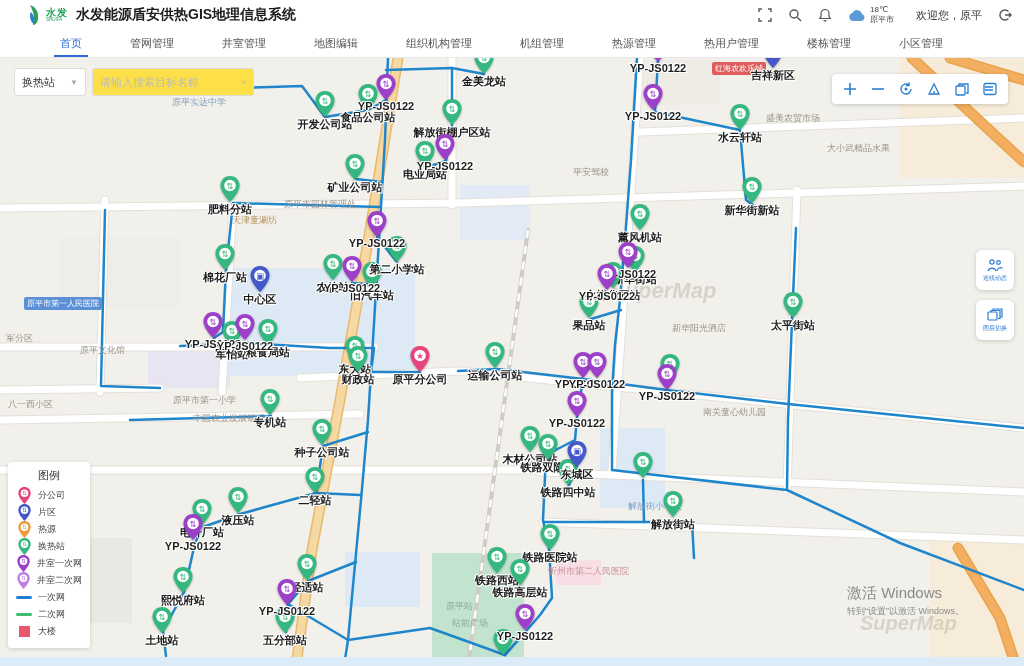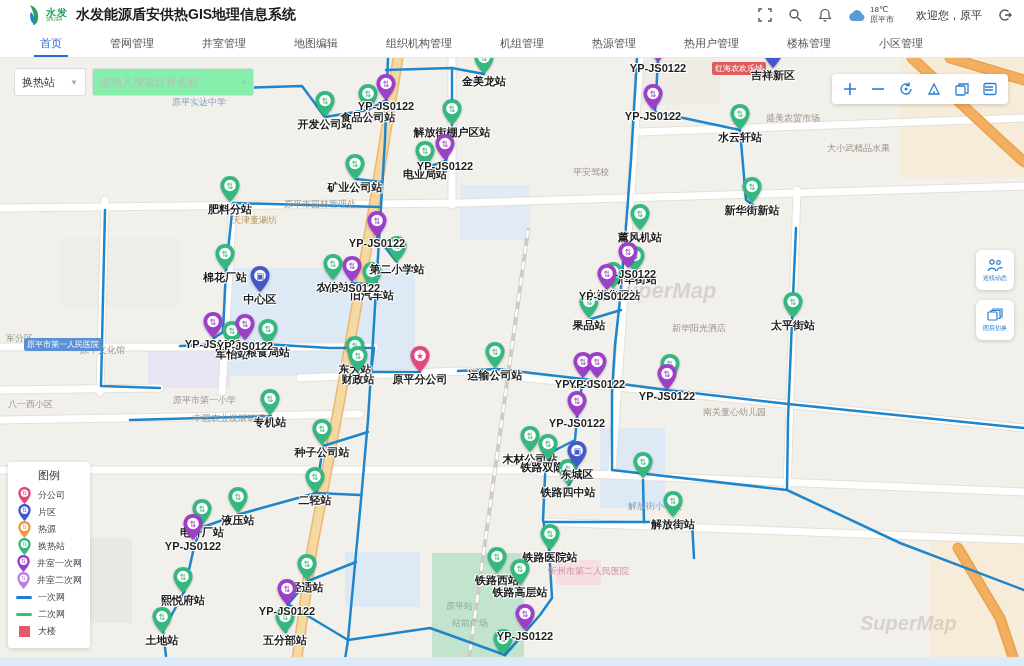--- a/index.html
+++ b/index.html
@@ -13,21 +13,21 @@
   #logo-text { margin-left:3px; line-height:1; }
   #logo-cn { font-size:10px; font-weight:bold; color:#1e9e57; letter-spacing:1px; }
   #logo-en { font-size:4.5px; color:#1e9e57; }
   #app-title { margin-left:8px; font-size:14px; font-weight:bold; color:#1b1b1b; }
   #header-right { position:absolute; right:12px; top:0; height:30px; display:flex; align-items:center; gap:16px; }
   .hicon { width:14px; height:14px; color:#555; cursor:pointer; }
   #weather { display:flex; align-items:center; gap:4px; }
   #weather-text { font-size:8px; color:#444; line-height:1.25; }
   #welcome { font-size:11px; color:#333; margin-left:6px; }
   
-  #nav { position:absolute; left:0; top:30px; width:1024px; height:28px; background:#fff; border-bottom:1px solid #e8e8e8; display:flex; align-items:center; padding-left:16px; gap:0; z-index:40; }
+  #nav { position:absolute; left:0; top:30px; width:1024px; height:28px; background:#fff; border-bottom:1px solid #e8e8e8; display:flex; align-items:center; padding-left:36px; gap:0; z-index:40; }
   .tab { font-size:11px; color:#555; padding:0 24px; height:27px; line-height:27px; cursor:pointer; position:relative; white-space:nowrap; }
   .tab.active { color:#2a6bd8; }
   .tab.active::after { content:""; position:absolute; left:18px; right:18px; bottom:0; height:2px; background:#2a6bd8; }
 
   
   #map { position:absolute; left:0; top:58px; width:1024px; height:608px; background:#f2f0ea; overflow:hidden; }
   .block { position:absolute; }
   #road-svg,#net-svg { position:absolute; left:0; top:0; }
   .map-label { position:absolute; font-size:9px; color:#9a948c; white-space:nowrap; z-index:3; }
   .map-label.blue { color:#7f9ec5; }
@@ -41,21 +41,21 @@
   
   .marker { position:absolute; width:0; height:0; z-index:6; cursor:pointer; }
   .marker svg { position:absolute; left:-10px; top:-26px; filter:drop-shadow(0 1px 1px rgba(0,0,0,.3)); }
   .marker .mlabel { position:absolute; top:0px; left:0; transform:translateX(-50%); white-space:nowrap; font-size:11px; font-weight:bold; color:#1d1d1d;
      text-shadow:-1px 0 #fff,1px 0 #fff,0 -1px #fff,0 1px #fff,-1px -1px #fff,1px 1px #fff; z-index:7; }
 
   
   #search-bar { position:absolute; left:14px; top:10px; display:flex; z-index:20; }
   #search-select { width:72px; height:28px; background:#fff; border:1px solid #dcdcdc; border-radius:3px; display:flex; align-items:center; justify-content:space-between; padding:0 7px; font-size:11px; color:#333; cursor:pointer; }
   #search-select .chev { font-size:8px; color:#aaa; }
-  #search-input-wrap { width:162px; height:28px; margin-left:6px; background:#86efac; border:1px solid #dcdcdc; border-radius:3px; display:flex; align-items:center; padding:0 7px; }
+  #search-input-wrap { width:162px; height:28px; margin-left:6px; background:#fde047; border:1px solid #dcdcdc; border-radius:3px; display:flex; align-items:center; padding:0 7px; }
   #search-input { border:none; outline:none; flex:1; font-size:11px; color:#333; background:transparent; }
   #search-input::placeholder { color:#bbb; }
 
   
   #map-toolbar { position:absolute; right:16px; top:16px; height:30px; background:#fff; border-radius:4px; box-shadow:0 1px 4px rgba(0,0,0,.18); display:flex; align-items:center; padding:0 6px; gap:4px; z-index:20; }
   .mtool { width:24px; height:24px; display:flex; align-items:center; justify-content:center; color:#2a7dd1; cursor:pointer; }
 
   
   #side-tools { position:absolute; right:10px; top:250px; display:flex; flex-direction:column; gap:10px; z-index:20; }
   .side-tool { width:38px; height:40px; background:#fff; border-radius:6px; box-shadow:0 1px 4px rgba(0,0,0,.18); display:flex; flex-direction:column; align-items:center; justify-content:center; cursor:pointer; }
@@ -201,21 +201,21 @@
         <div class="map-label " style="left: 8px; top: 340px;">八一西小区</div>
         <div class="map-label " style="left: 573px; top: 108px;">平安驾校</div>
         <div class="map-label " style="left: 766px; top: 54px;">盛美农贸市场</div>
         <div class="map-label " style="left: 783px; top: 84px; margin-left: 44px;">大小武精品水果</div>
         <div class="map-label " style="left: 672px; top: 264px;">新华阳光酒店</div>
         <div class="map-label " style="left: 703px; top: 348px;">南关童心幼儿园</div>
         <div class="map-label station-name" style="left: 446px; top: 542px;">原平站</div>
         <div class="map-label station-name" style="left: 452px; top: 559px;">站前广场</div>
         <div class="map-label pink" style="left: 548px; top: 507px;">忻州市第二人民医院</div>
         <div class="map-label blue" style="left: 628px; top: 442px;">解放街小学校</div>
-        <div class="map-label chip-blue" style="left: 24px; top: 239px; margin-top: 41px;">原平市第一人民医院</div>
+        <div class="map-label chip-blue" style="left: 24px; top: 239px;">原平市第一人民医院</div>
         <div class="map-label " style="background: rgb(224, 92, 92); color: rgb(255, 255, 255); padding: 1px 3px; border-radius: 2px; font-size: 8px; left: 712px; top: 4px;">红海农欢乐城</div>
         <div class="wm" style="left: 610px; top: 220px; font-size: 22px;">SuperMap</div>
         <div class="wm" style="left: 860px; top: 554px; font-size: 20px;">SuperMap</div>
       </div>
     <svg id="net-svg" width="1024" height="608" viewBox="0 58 1024 608">
         <polyline points="238,88 302,86 325,117 368,110 386,100" fill="none" stroke="#1f86cc" stroke-width="2.5" stroke-linecap="round" stroke-linejoin="round"></polyline>
         <polyline points="388,58 385,140 379,240 373,340 368,420 361,500 354,575 348,640 344,666" fill="none" stroke="#1f86cc" stroke-width="2.5" stroke-linecap="round" stroke-linejoin="round"></polyline>
         <polyline points="386,70 452,68 452,126 446,161 427,167" fill="none" stroke="#1f86cc" stroke-width="2.5" stroke-linecap="round" stroke-linejoin="round"></polyline>
         <polyline points="452,68 484,74" fill="none" stroke="#1f86cc" stroke-width="2.5" stroke-linecap="round" stroke-linejoin="round"></polyline>
         <polyline points="382,182 356,179" fill="none" stroke="#1f86cc" stroke-width="2.5" stroke-linecap="round" stroke-linejoin="round"></polyline>
@@ -744,20 +744,24 @@
           <svg width="20" height="26" viewBox="0 0 20 26">
     <path d="M10 0C4.5 0 .5 4.2 .5 9.5 0.5 16.5 10 26 10 26s9.5-9.5 9.5-16.5C19.5 4.2 15.5 0 10 0z" fill="#e8447c"></path>
     <circle cx="10" cy="9.5" r="5.8" fill="#ffffff"></circle>
     <text x="10" y="12.8" font-size="8.5" text-anchor="middle" fill="#e8447c" font-family="DejaVu Sans">★</text>
   </svg>
           <div class="mlabel">原平分公司</div>
         </div>
       </div>
     <div id="bottom-band"></div>
 
+    <div id="win-act">
+      <div class="l1">激活 Windows</div>
+      <div class="l2">转到“设置”以激活 Windows。</div>
+    </div>
   </div>
 
   <div id="search-bar" style="top:68px">
     <div id="search-select">
       <span>换热站</span>
       <span class="chev">▼</span>
     </div>
     <div id="search-input-wrap">
       <input id="search-input" placeholder="请输入搜索目标名称" style="">
       <svg width="13" height="13" viewBox="0 0 14 14" fill="none" stroke="#999" stroke-width="1.4">

